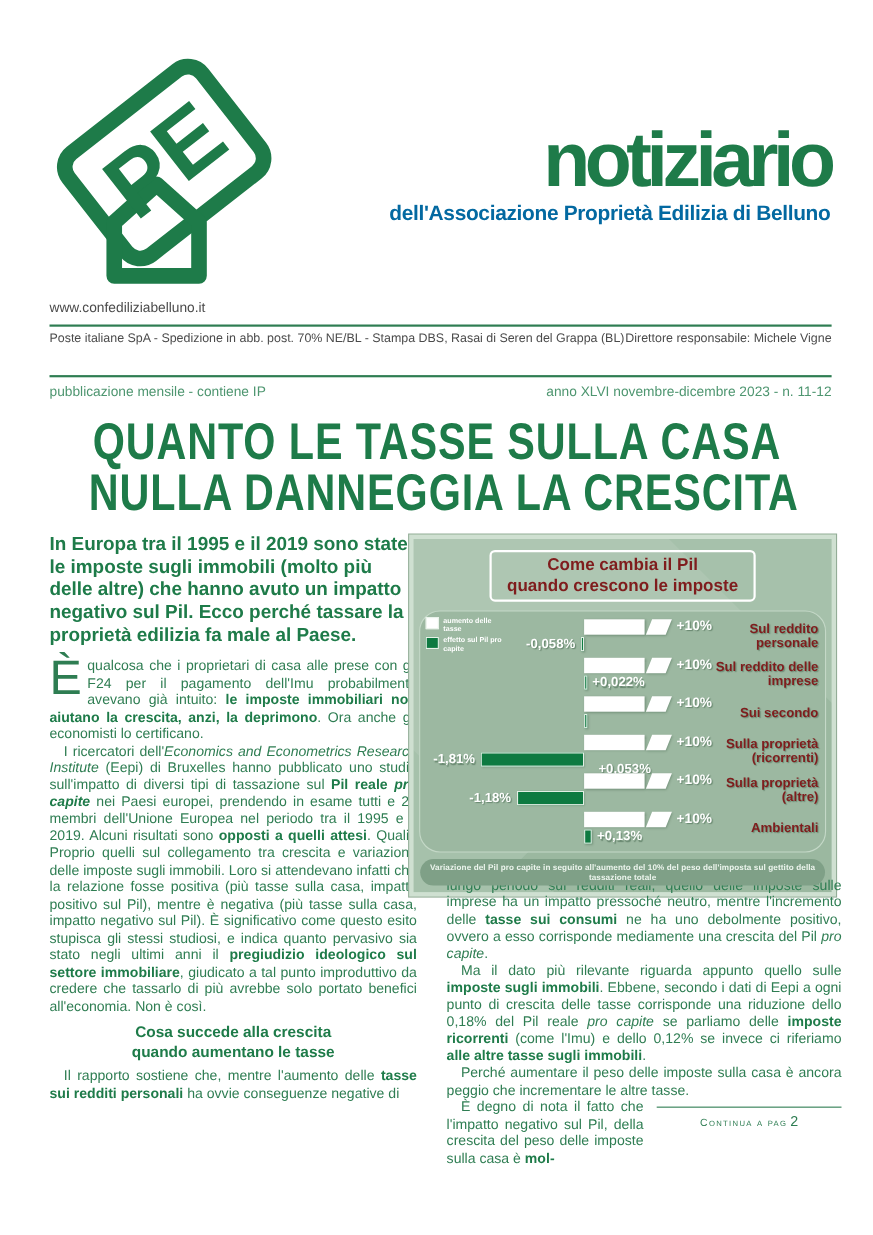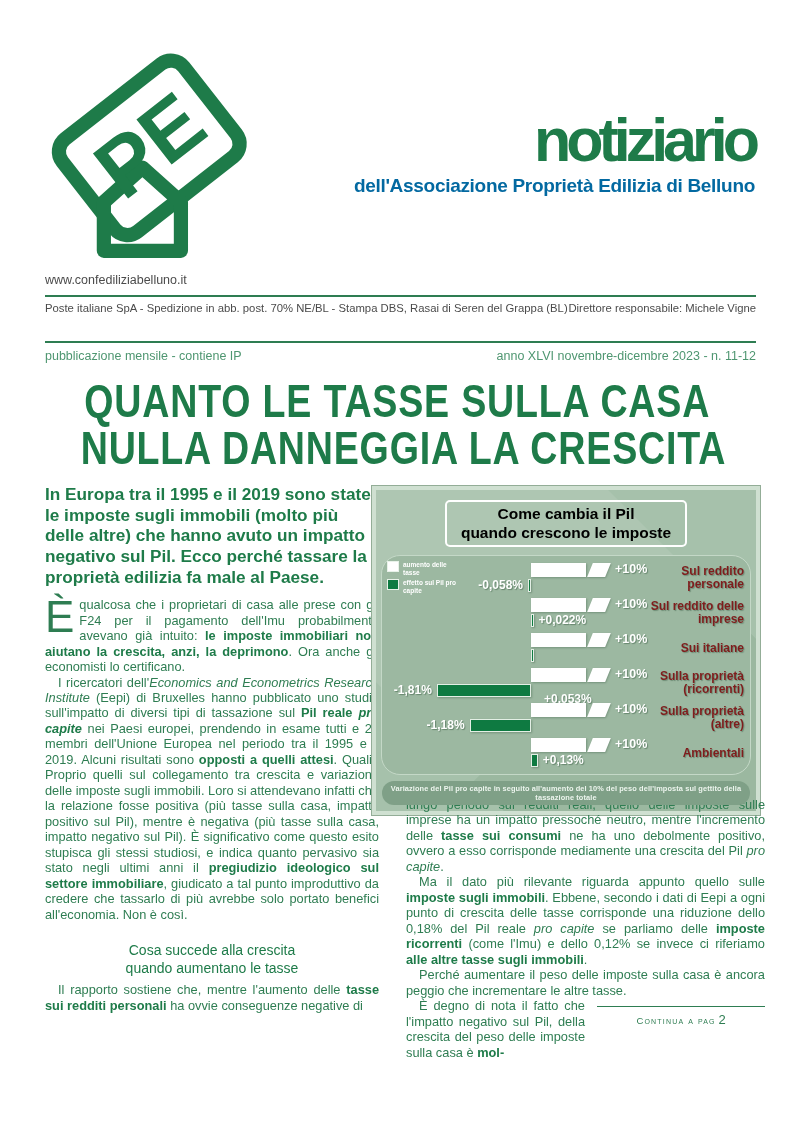--- a/index.html
+++ b/index.html
@@ -5,57 +5,57 @@
   html,body { margin:0; padding:0; background:#ffffff; }
   .page {
     position:relative; width:794px; height:1123px; margin:0 auto;
     background:#ffffff; overflow:hidden;
     font-family:"Liberation Sans", sans-serif;
   }
   
   .pe-logo { position:absolute; left:48px; top:48px; }
   .confedilizia { position:absolute; right:36px; top:52px; }
   .masthead-block { position:absolute; right:39px; top:112px; text-align:right; }
-  .masthead { font-size:61px; font-weight:bold; letter-spacing:-5px; line-height:0.95; color:#1e7b49; }
+  .masthead { font-size:70px; font-weight:bold; letter-spacing:-5px; line-height:0.95; color:#1e7b49; }
   .masthead-sub { font-size:19px; font-weight:bold; color:#0369a1; margin-top:5px; letter-spacing:-0.3px; }
   .website { position:absolute; left:45px; top:273px; font-size:12.5px; color:#4b4b4b; }
   .rule { position:absolute; left:45px; right:38px; border-top:2px solid #2e7d52; height:0; }
   #rule1 { top:295px; } #rule2 { top:341px; }
   .infos { position:absolute; left:45px; right:38px; top:300px; font-size:11.3px; color:#4b4b4b; line-height:1.5; }
   .info-row2 { display:flex; justify-content:space-between; }
   .meta { position:absolute; left:45px; right:38px; top:349px; display:flex; justify-content:space-between;
           font-size:12.5px; color:#4e9670; }
   
   .headline { position:absolute; left:0; right:0; top:377px; text-align:center; color:#1e7b49; font-weight:bold; }
   .headline .hl { display:inline-block; font-size:47px; line-height:1.0; transform:scaleX(0.8); letter-spacing:1px; white-space:nowrap; }
   
   .col-left  { position:absolute; left:45px;  top:484px; width:334px; }
   .col-right { position:absolute; left:406px; top:797px; width:359px; }
   .lead { font-size:17.2px; font-weight:bold; color:#1e7b49; line-height:1.2; margin:0 0 10px 0; }
   .body-p { margin:0; font-size:12.8px; line-height:1.21; color:#2e7d52; text-align:justify; }
   .body-p b { color:#1e7b49; }
   .body-p .bi { font-style:italic; }
   .indent { text-indent:13px; }
   .dropcap { float:left; font-size:44px; line-height:34px; padding:3px 5px 0 0; color:#2e7d52; }
-  .subhead { text-align:center; font-weight:normal; color:#1e7b49; font-size:14px; line-height:1.25; margin:20px 0 5px; }
+  .subhead { text-align:center; font-weight:bold; color:#1e7b49; font-size:14px; line-height:1.25; margin:8px 0 5px; }
   .continua { float:right; width:168px; margin:8px 0 2px 12px; padding-top:5px; border-top:1.5px solid #2e7d52;
               text-align:center; color:#2e7d52; font-size:9.5px; }
   .continua .cpag { font-variant:small-caps; letter-spacing:1.2px; }
   .continua .cnum { font-size:13px; }
   
   .chart { position:absolute; left:372px; top:486px; width:388px; box-sizing:border-box;
            background:#a6c1ab; border:4px solid #cfe0d1; box-shadow:0 0 0 1px #93ad97;
            padding:4px 5px 5px; overflow:hidden; }
   .chart::before { content:""; position:absolute; left:-60px; top:-80px; width:300px; height:300px;
                    background:rgba(255,255,255,0.09); transform:rotate(45deg); }
   .chart::after  { content:""; position:absolute; right:-80px; bottom:-120px; width:300px; height:300px;
                    background:rgba(10,70,35,0.07); transform:rotate(45deg); }
   .chart > * { position:relative; z-index:1;border-radius:19px; }
   .chart-titlebox { width:max-content; max-width:88%; margin:6px auto 8px; border:2px solid #ffffff; border-radius:5px;
-                    padding:3px 14px; color:#000000; font-weight:bold; font-size:15.5px; text-align:center; line-height:1.2; }
+                    padding:3px 14px; color:#7f1d1d; font-weight:bold; font-size:15.5px; text-align:center; line-height:1.2; }
   .chart-panel { position:relative; background:#9cb8a1; border:1px solid #c4d8c7; padding:4px; }
   .legend { position:absolute; left:5px; top:5px; z-index:2; }
   .legend-item { display:flex; align-items:flex-start; margin-bottom:3px; }
   .legend-swatch { width:12px; height:11px; margin-right:4px; border:1px solid #e8f2e9; box-sizing:border-box; flex:0 0 auto; }
   .legend-label { font-size:6.5px; color:#ffffff; font-weight:bold; line-height:1.15; max-width:62px; }
   #chart-rows { position:relative; }
   .crow { position:relative; height:35px; }
   .taxrect { position:absolute; top:3px; height:14px; width:55px; background:#ffffff; box-shadow:1px 1px 2px rgba(0,40,15,.25); }
   .taxpara { position:absolute; top:3px; height:14px; width:18px; background:#ffffff; transform:skewX(-22deg);
              box-shadow:1px 1px 2px rgba(0,40,15,.25); }
@@ -165,21 +165,21 @@
             <div class="effbar" style="width: 2.5px; left: 145px;"></div>
             <div class="efflabel" style="left: 152.5px;">+0,022%</div>
             <div class="cat">Sul reddito delle imprese</div>
           </div>
           <div class="crow">
             <div class="taxrect" style="left: 145px;"></div>
             <div class="taxpara" style="left: 204px;"></div>
             <div class="plus10" style="left: 229px;">+10%</div>
             <div class="effbar" style="width: 2.756px; left: 145px;"></div>
             <div class="efflabel" style="left: 158px; margin-top: 44px;">+0,053%</div>
-            <div class="cat">Sui italiane</div>
+            <div class="cat">Sui secondo</div>
           </div>
           <div class="crow">
             <div class="taxrect" style="left: 145px;"></div>
             <div class="taxpara" style="left: 204px;"></div>
             <div class="plus10" style="left: 229px;">+10%</div>
             <div class="effbar" style="width: 94.12px; left: 50.88px;"></div>
             <div class="efflabel" style="right: 314.12px;">-1,81%</div>
             <div class="cat">Sulla proprietà (ricorrenti)</div>
           </div>
           <div class="crow">

